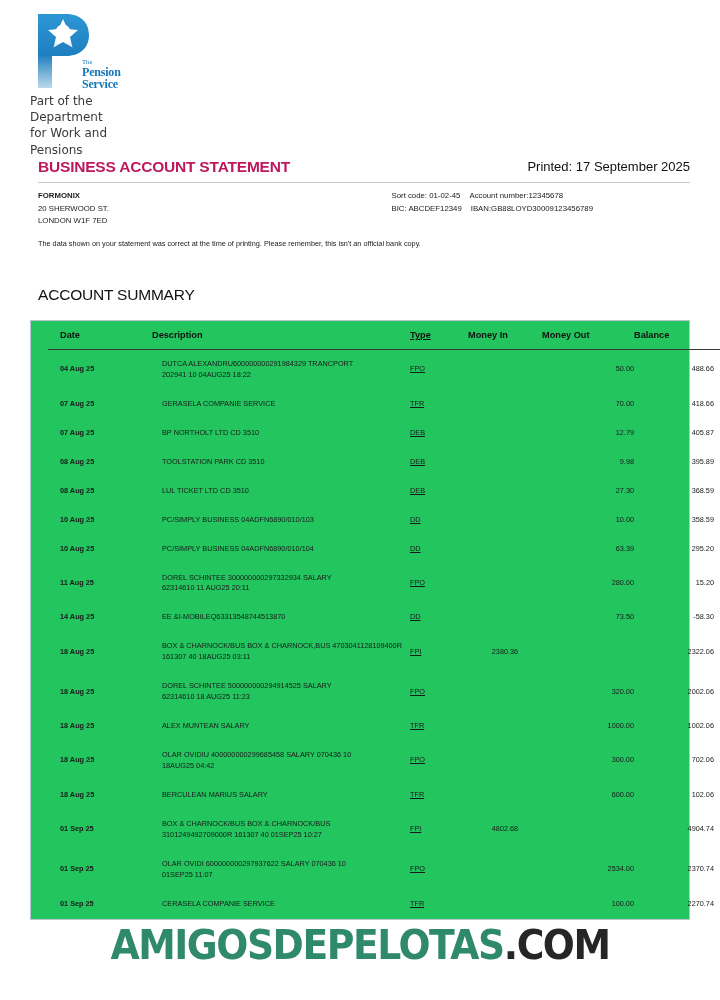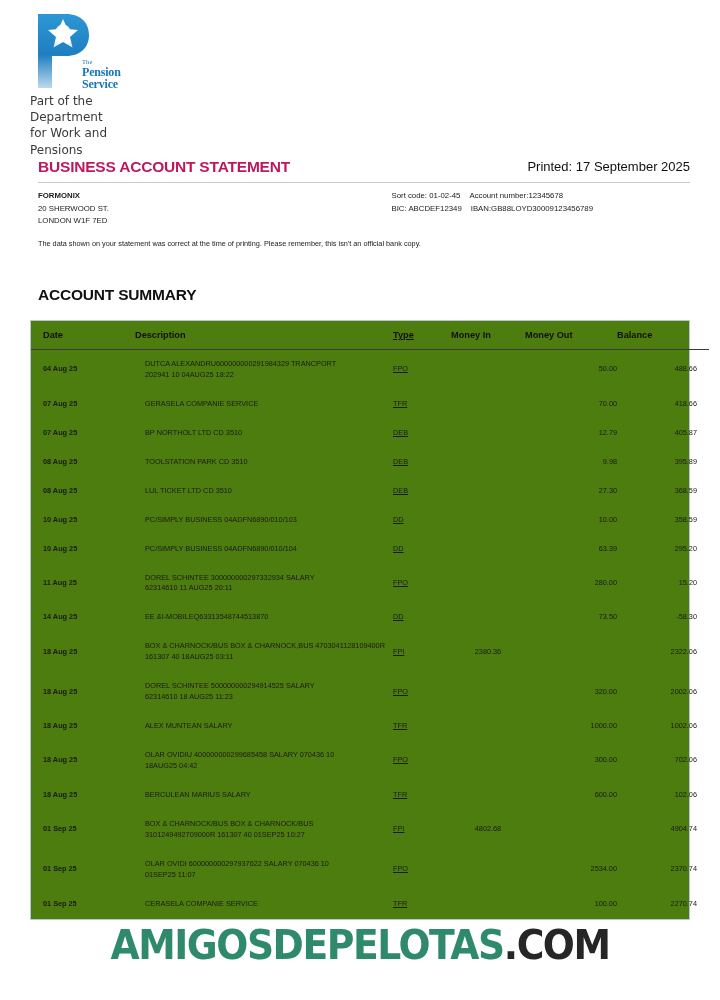--- a/index.html
+++ b/index.html
@@ -112,34 +112,35 @@
     line-height: 1.62;
     color: #1a1a1a;
   }
 
   
   .section-heading {
     position: absolute;
     left: 38px;
     top: 286px;
     font-size: 15.5px;
-    font-weight: bold;
+    font-weight: normal;
     letter-spacing: -0.2px;
     color: #111;
   }
 
   
   .table-wrap {
     position: absolute;
     left: 30px;
     top: 320px;
     width: 660px;
     border: 1px solid #b9c6d2;
     box-sizing: border-box;
-    background: #4d7c0f;
+    background: #22c55e;
+    padding-left: 17px;
   }
   table.stmt {
     width: 100%;
     border-collapse: collapse;
     table-layout: fixed;
   }
   table.stmt th {
     font-size: 9.2px;
     font-weight: bold;
     text-align: left;

